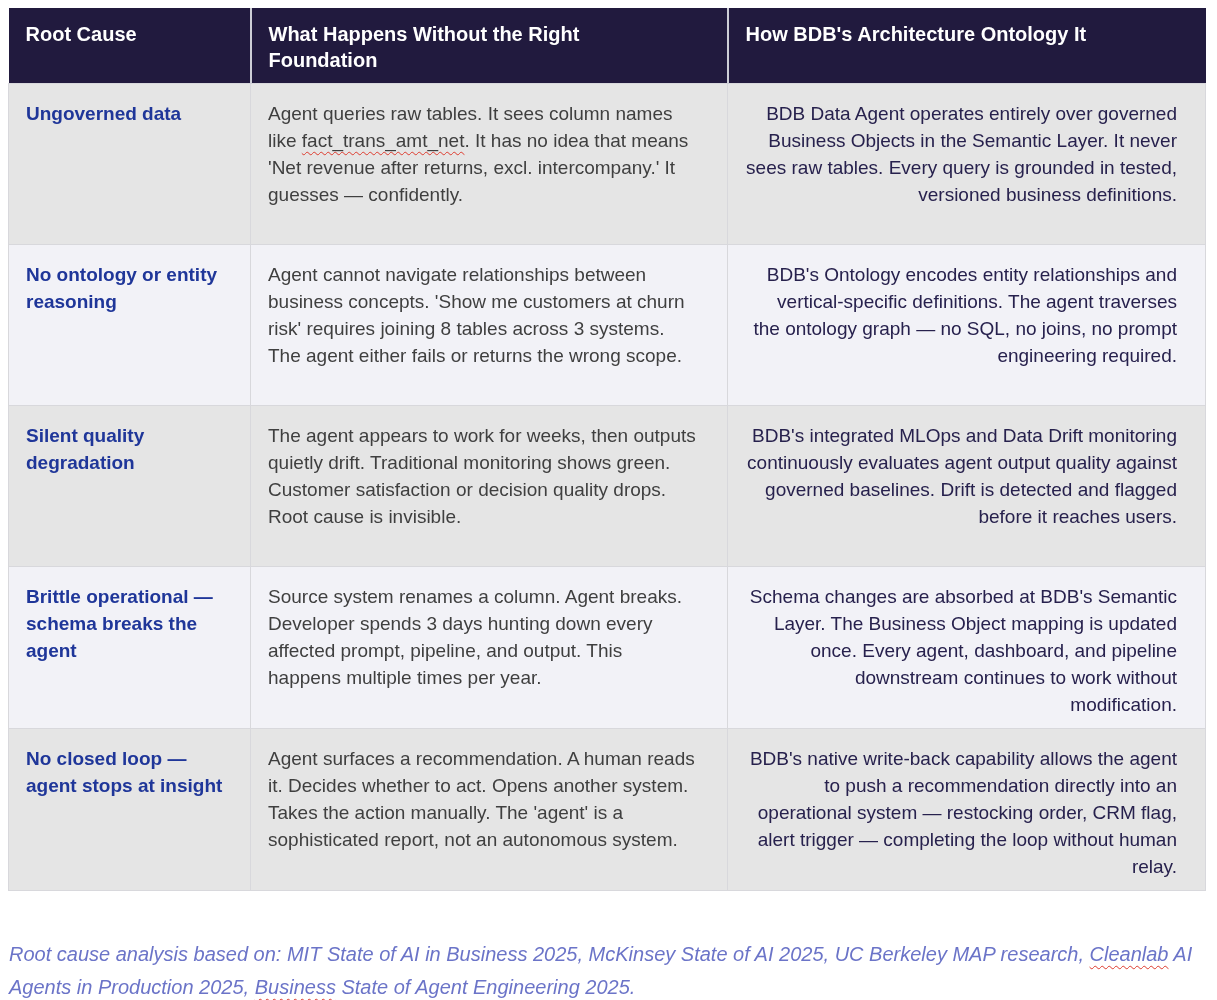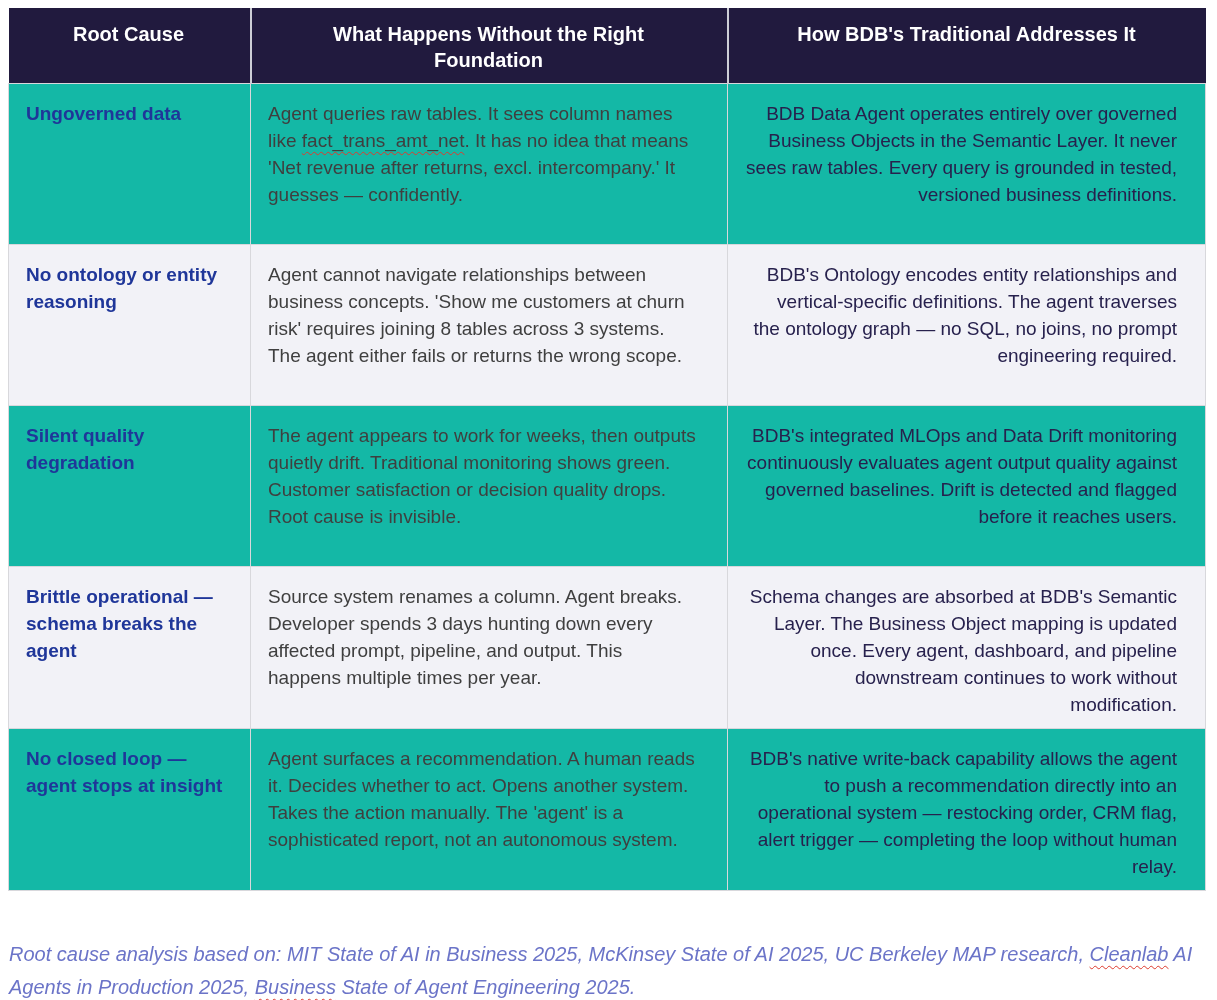--- a/index.html
+++ b/index.html
@@ -26,37 +26,37 @@
     width:1197px;
   }
   col.c1{width:242px;}
   col.c2{width:477px;}
   col.c3{width:478px;}
   thead th{
     background:var(--header-bg,#211a3e);
     color:#ffffff;
     font-size:20px;
     font-weight:bold;
-    text-align:center;
+    text-align:left;
     vertical-align:top;
     padding:13px 18px 10px 17px;
     height:71px;
     line-height:26px;
   }
   thead th:not(:last-child){border-right:2px solid #cdced6;}
   thead th .hwrap{display:inline-block;}
   thead th.th-without .hwrap{max-width:345px;}
   tbody td{
     border:1px solid var(--border,#d8d8dc);
     vertical-align:top;
     height:161px;
     padding:16px 28px 10px 17px;
     font-size:19px;
     line-height:27px;
-    background:#14b8a6;
+    background:#e5e5e5;
   }
   tbody tr:nth-child(even) td{background:var(--row-alt-bg,#f2f2f7);}
   td.col-cause{
     color:var(--root-cause-text,#1f3699);
     font-weight:bold;
     padding-right:20px;
   }
   td.col-without{color:var(--without-text,#3f3f3f);margin-left:21px;}
   td.col-bdb{color:var(--bdb-text,#27214d);padding-left:18px;text-align:right;}
   .squiggle{
@@ -89,21 +89,21 @@
     </colgroup>
     <thead>
       <tr>
         <th>
           <span class="hwrap">Root Cause</span>
         </th>
         <th class="th-without">
           <span class="hwrap">What Happens Without the Right Foundation</span>
         </th>
         <th>
-          <span class="hwrap">How BDB's Traditional Addresses It</span>
+          <span class="hwrap">How BDB's Architecture Ontology It</span>
         </th>
       </tr>
     </thead>
     <tbody>
       <tr>
         <td class="col-cause">Ungoverned data</td>
         <td class="col-without"><span>Agent queries raw tables. It sees column names like </span><span class="squiggle">fact_trans_amt_net</span><span>. It has no idea that means 'Net revenue after returns, excl. intercompany.' It guesses — confidently.</span></td>
         <td class="col-bdb">BDB Data Agent operates entirely over governed Business Objects in the Semantic Layer. It never sees raw tables. Every query is grounded in tested, versioned business definitions.</td>
       </tr>
       <tr>

